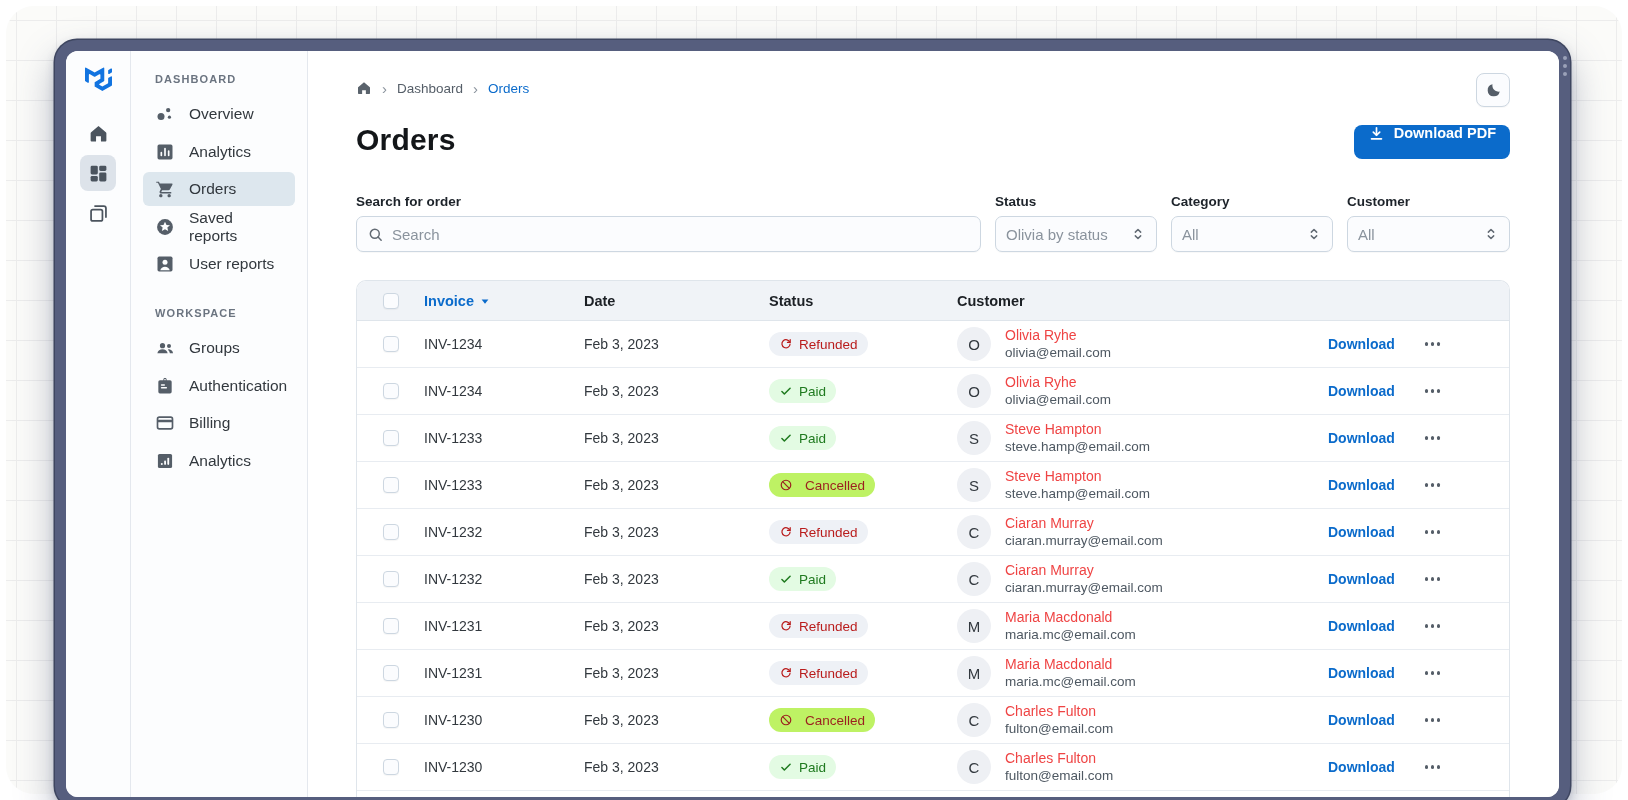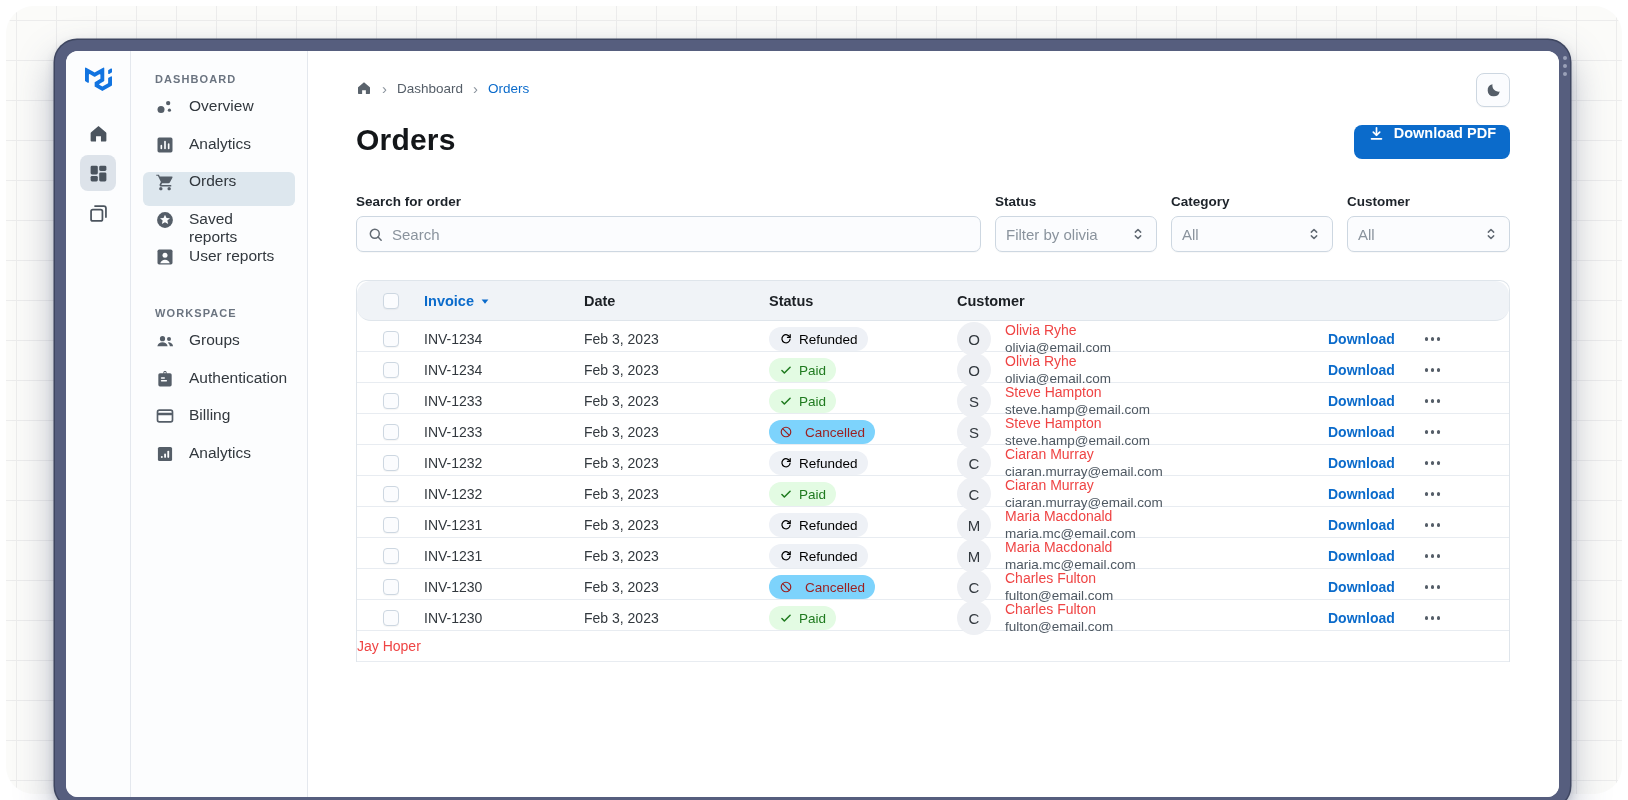--- a/index.html
+++ b/index.html
@@ -31,21 +31,21 @@
     margin-bottom:4px; color:#4b545e; cursor:pointer; }
   .rail-btn.sel { background:#dde3ea; }
   .rail-btn svg { width:21px; height:21px; }
 
   
   .nav { width:177px; background:#fcfdfe; border-right:1px solid #e4e8ee; flex:0 0 auto;
     padding:22px 12px 0 12px; }
   .nav-overline { font-size:11px; font-weight:700; letter-spacing:1.1px; color:#6b7480;
     padding-left:12px; margin-bottom:12px; }
   .nav-sec + .nav-sec { margin-top:26px; }
-  .nav-item { height:34px; margin-bottom:3.5px; display:flex; gap:14px;
+  .nav-item { height:34px; margin-bottom:3.5px; display:flex; align-items:center; gap:14px;
     padding:0 12px; border-radius:6px; color:#32383e; font-size:15.5px; cursor:pointer; }
   .nav-item.sel { background:#dde7ee; }
   .nav-item .ic { width:20px; height:20px; color:#555e68; flex:0 0 auto; display:flex; }
   .nav-item .ic svg { width:20px; height:20px; }
 
   
   .main { flex:1; position:relative; background:#ffffff; padding:27px 49px 0 48px; overflow:hidden; }
 
   .breadcrumb { display:flex; align-items:center; gap:10px; height:20px; font-size:13.5px; }
   .breadcrumb .home-ic { width:16px; height:16px; color:#5a636c; display:flex; }
@@ -78,36 +78,36 @@
   .field input::placeholder { color:#8a939d; }
   .field .search-ic { width:17px; height:17px; color:#636b74; margin-right:8px; flex:0 0 auto; display:flex; }
   .select { cursor:pointer; }
   .sel-val { flex:1; font-size:15px; color:#8a939d; white-space:nowrap; overflow:hidden; }
   .updown { width:16px; height:16px; color:#636b74; flex:0 0 auto; display:flex; }
 
   
   .table { margin-top:28px; border:1px solid #dfe5eb; border-bottom:none; border-radius:10px 10px 0 0;
     background:#fff; overflow:hidden; }
   .trow, .thead { display:grid; grid-template-columns:67px 160px 185px 188px 1fr 184px; align-items:center; }
-  .thead { height:40px; background:#f0f3f7; border-bottom:1px solid #dfe5eb;border-radius:14px; }
+  .thead { height:40px; background:#f0f3f7; border-bottom:1px solid #dfe5eb; }
   .th { font-size:14.5px; font-weight:700; color:#1c2025; }
   .th.sorted { color:#0b6bcb; display:flex; align-items:center; gap:2px; }
   .th.sorted svg { width:18px; height:18px; }
   .c-check { display:flex; justify-content:center; }
   .checkbox { width:16px; height:16px; border:1px solid #cdd7e1; border-radius:4px; background:#fbfcfe;
     box-shadow:0 1px 1px rgba(0,0,0,.04); cursor:pointer; }
-  .trow { height:31px; border-bottom:1px solid #e8ecf1; background:#fff; }
+  .trow { height:47px; border-bottom:1px solid #e8ecf1; background:#fff; }
   .cell { font-size:14px; color:#32383e; }
   .chip { display:inline-flex; align-items:center; gap:6px; height:24px; padding:0 10px; border-radius:999px;
     font-size:13.5px; font-weight:500; }
   .chip .chip-ic { width:14px; height:14px; display:flex; }
   .chip .chip-ic svg { width:14px; height:14px; }
-  .chip-neutral { background:#eef1f6; color:#000000; }
+  .chip-neutral { background:#eef1f6; color:#b91c1c; }
   .chip-success { background:#e3fbe3; color:#1f7a1f; }
-  .chip-danger  { background:#7dd3fc; color:#9b1f1f;gap:12px; }
+  .chip-danger  { background:#bef264; color:#9b1f1f;gap:12px; }
   .c-cust { display:flex; align-items:center; gap:14px; }
   .avatar { width:34px; height:34px; border-radius:50%; background:#eef0f4; color:#32383e;
     display:flex; align-items:center; justify-content:center; font-size:15px; }
   .cust-text { display:flex; flex-direction:column; line-height:18px; }
   .cust-name { font-size:14px; color:#ef4444; }
   .cust-email { font-size:13.5px; color:#4e5862; }
   .c-actions { display:flex; align-items:center; gap:28px; padding-left:3px;text-align:center; }
   .dl-link { color:#0b6bcb; font-size:14px; font-weight:600; text-decoration:none; cursor:pointer; }
   .dots { display:flex; gap:2.5px; cursor:pointer; padding:4px 2px; }
   .dots i { width:3.5px; height:3.5px; border-radius:50%; background:#555e68; }
@@ -315,21 +315,21 @@
                   <path d="M20 20l-4.4-4.4"></path>
                 </svg>
             </span>
             <input placeholder="Search" style="">
           </div>
         </div>
 
   <div class="filter">
     <div class="f-label">Status</div>
     <div class="field select">
-      <span class="sel-val">Filter by olivia</span>
+      <span class="sel-val">Olivia by status</span>
       <span class="updown">
         <svg viewBox="0 0 24 24" fill="none" stroke="currentColor" stroke-width="2.2" stroke-linecap="round" stroke-linejoin="round">
                   <path d="m8 9.2 4-4 4 4"></path>
                   <path d="m8 14.8 4 4 4-4"></path>
                 </svg>
       </span>
     </div>
   </div>
 
   <div class="filter">

